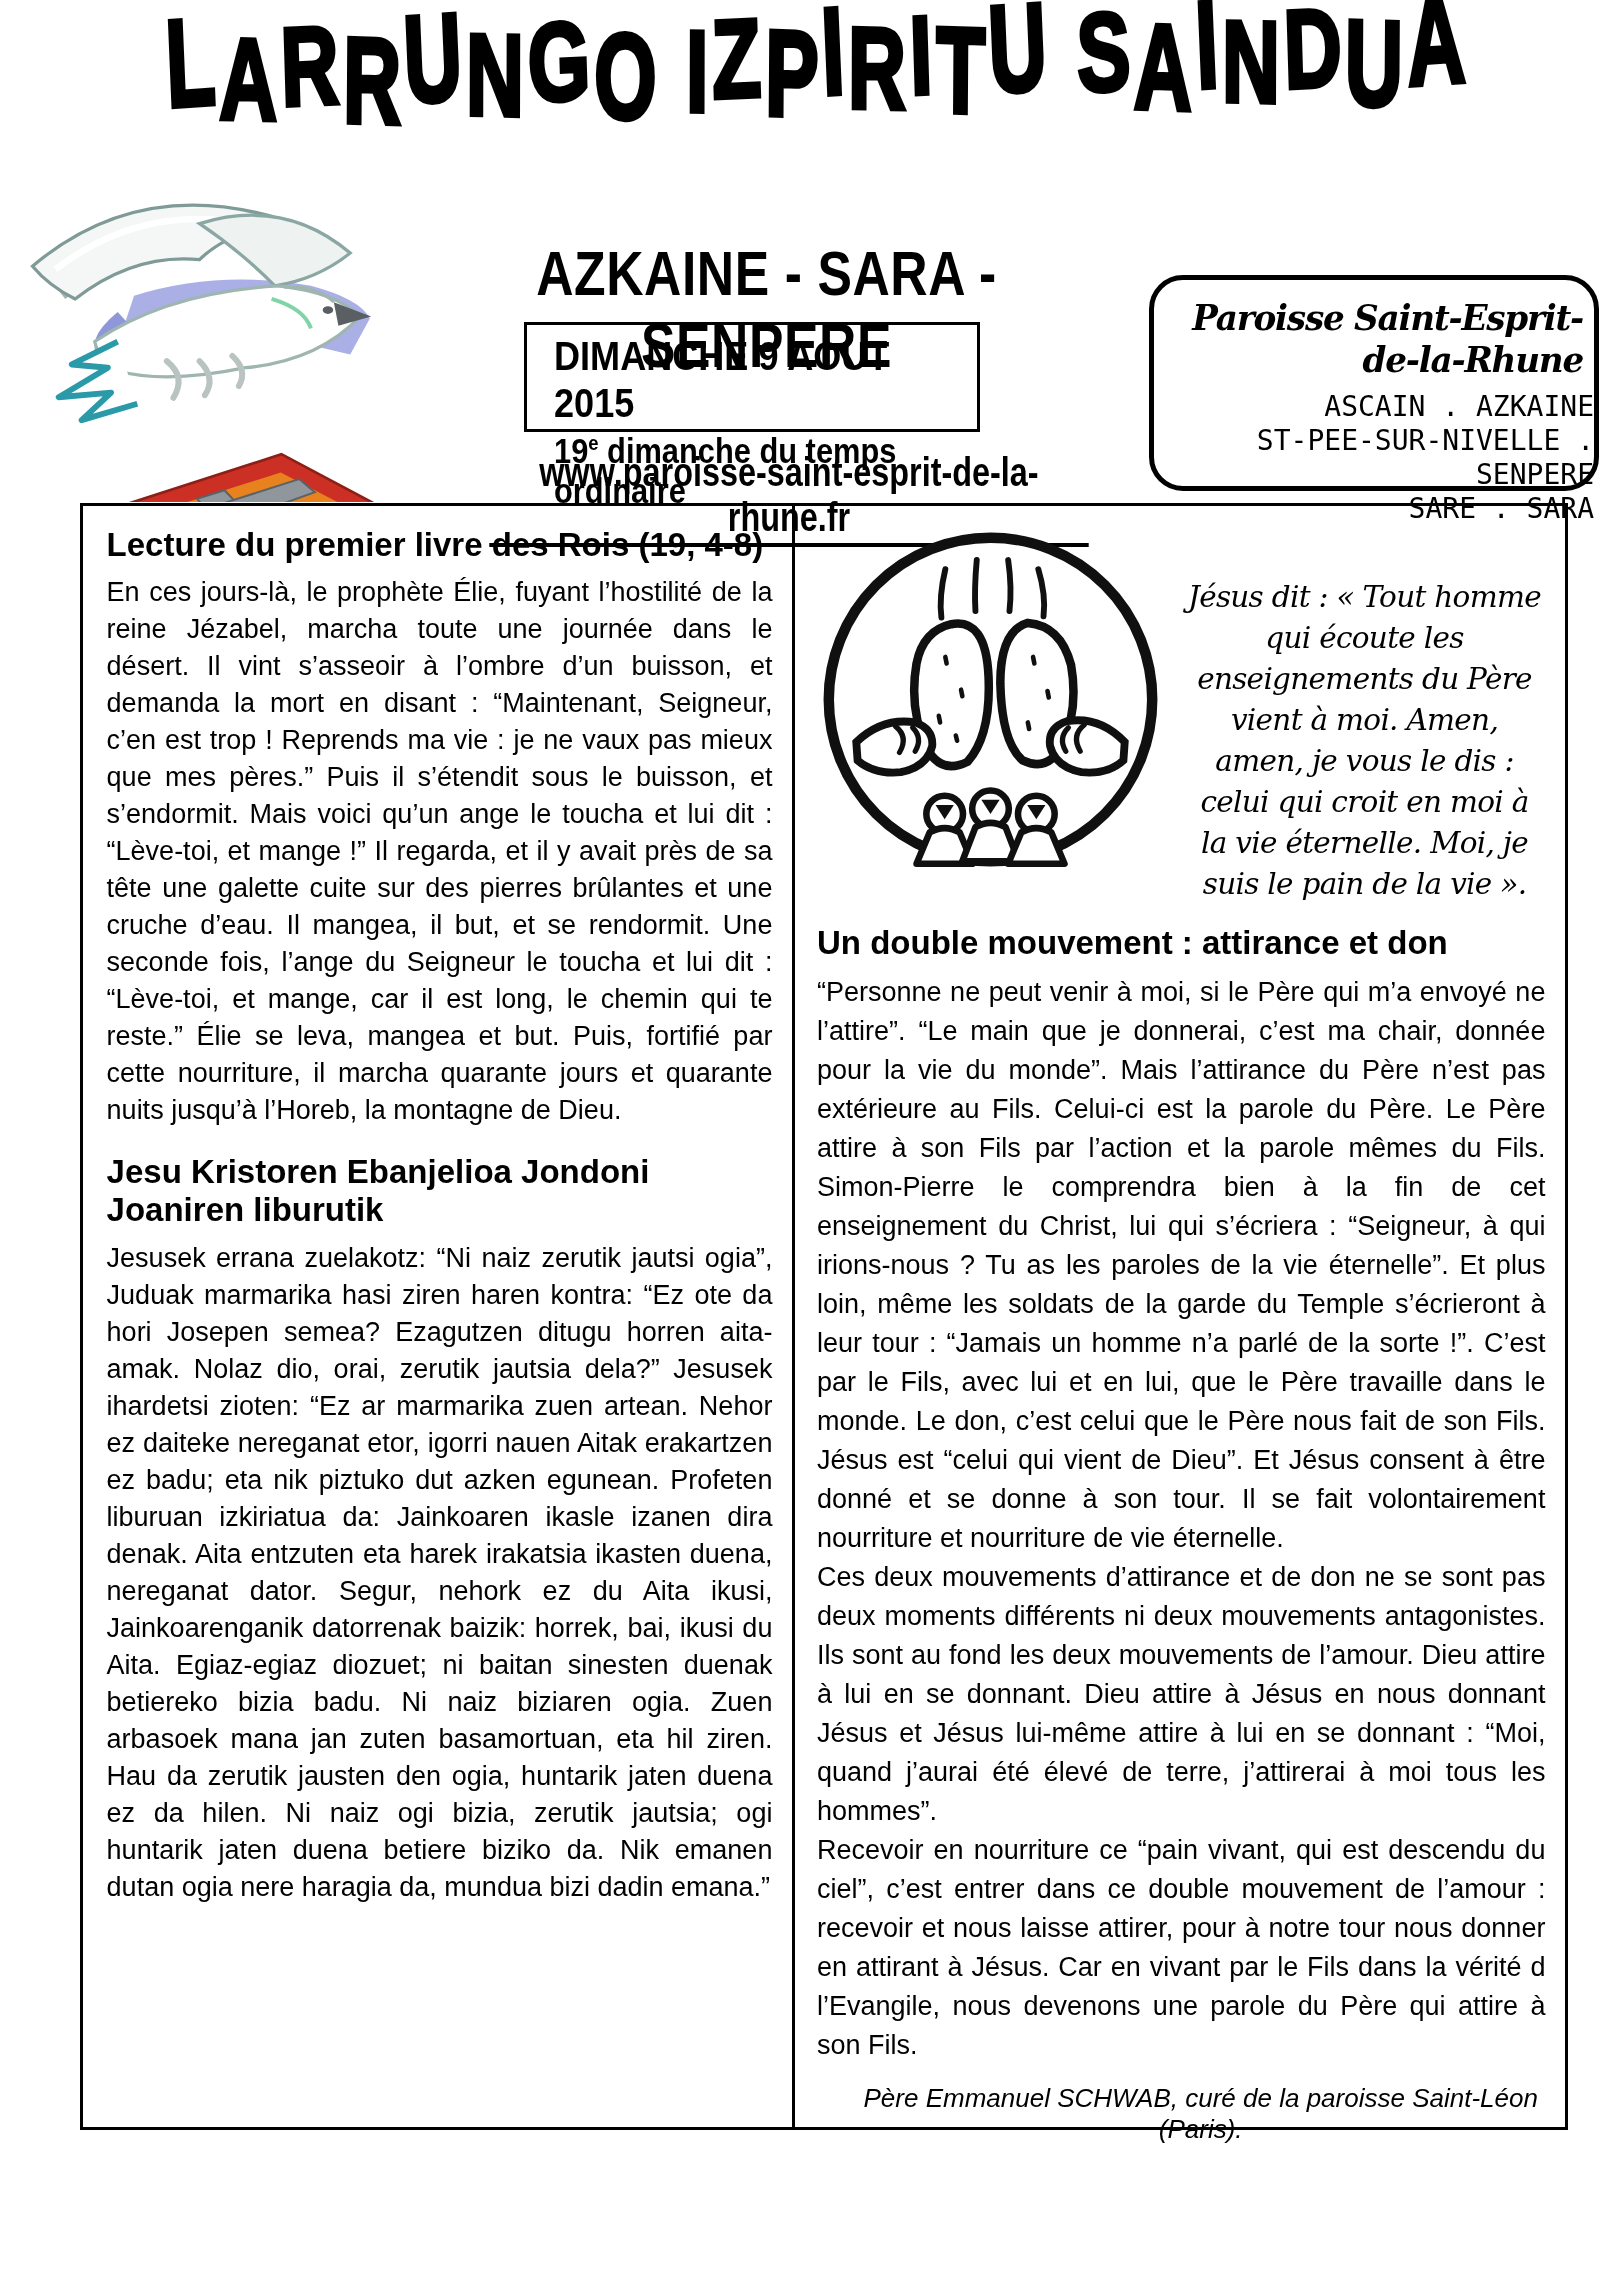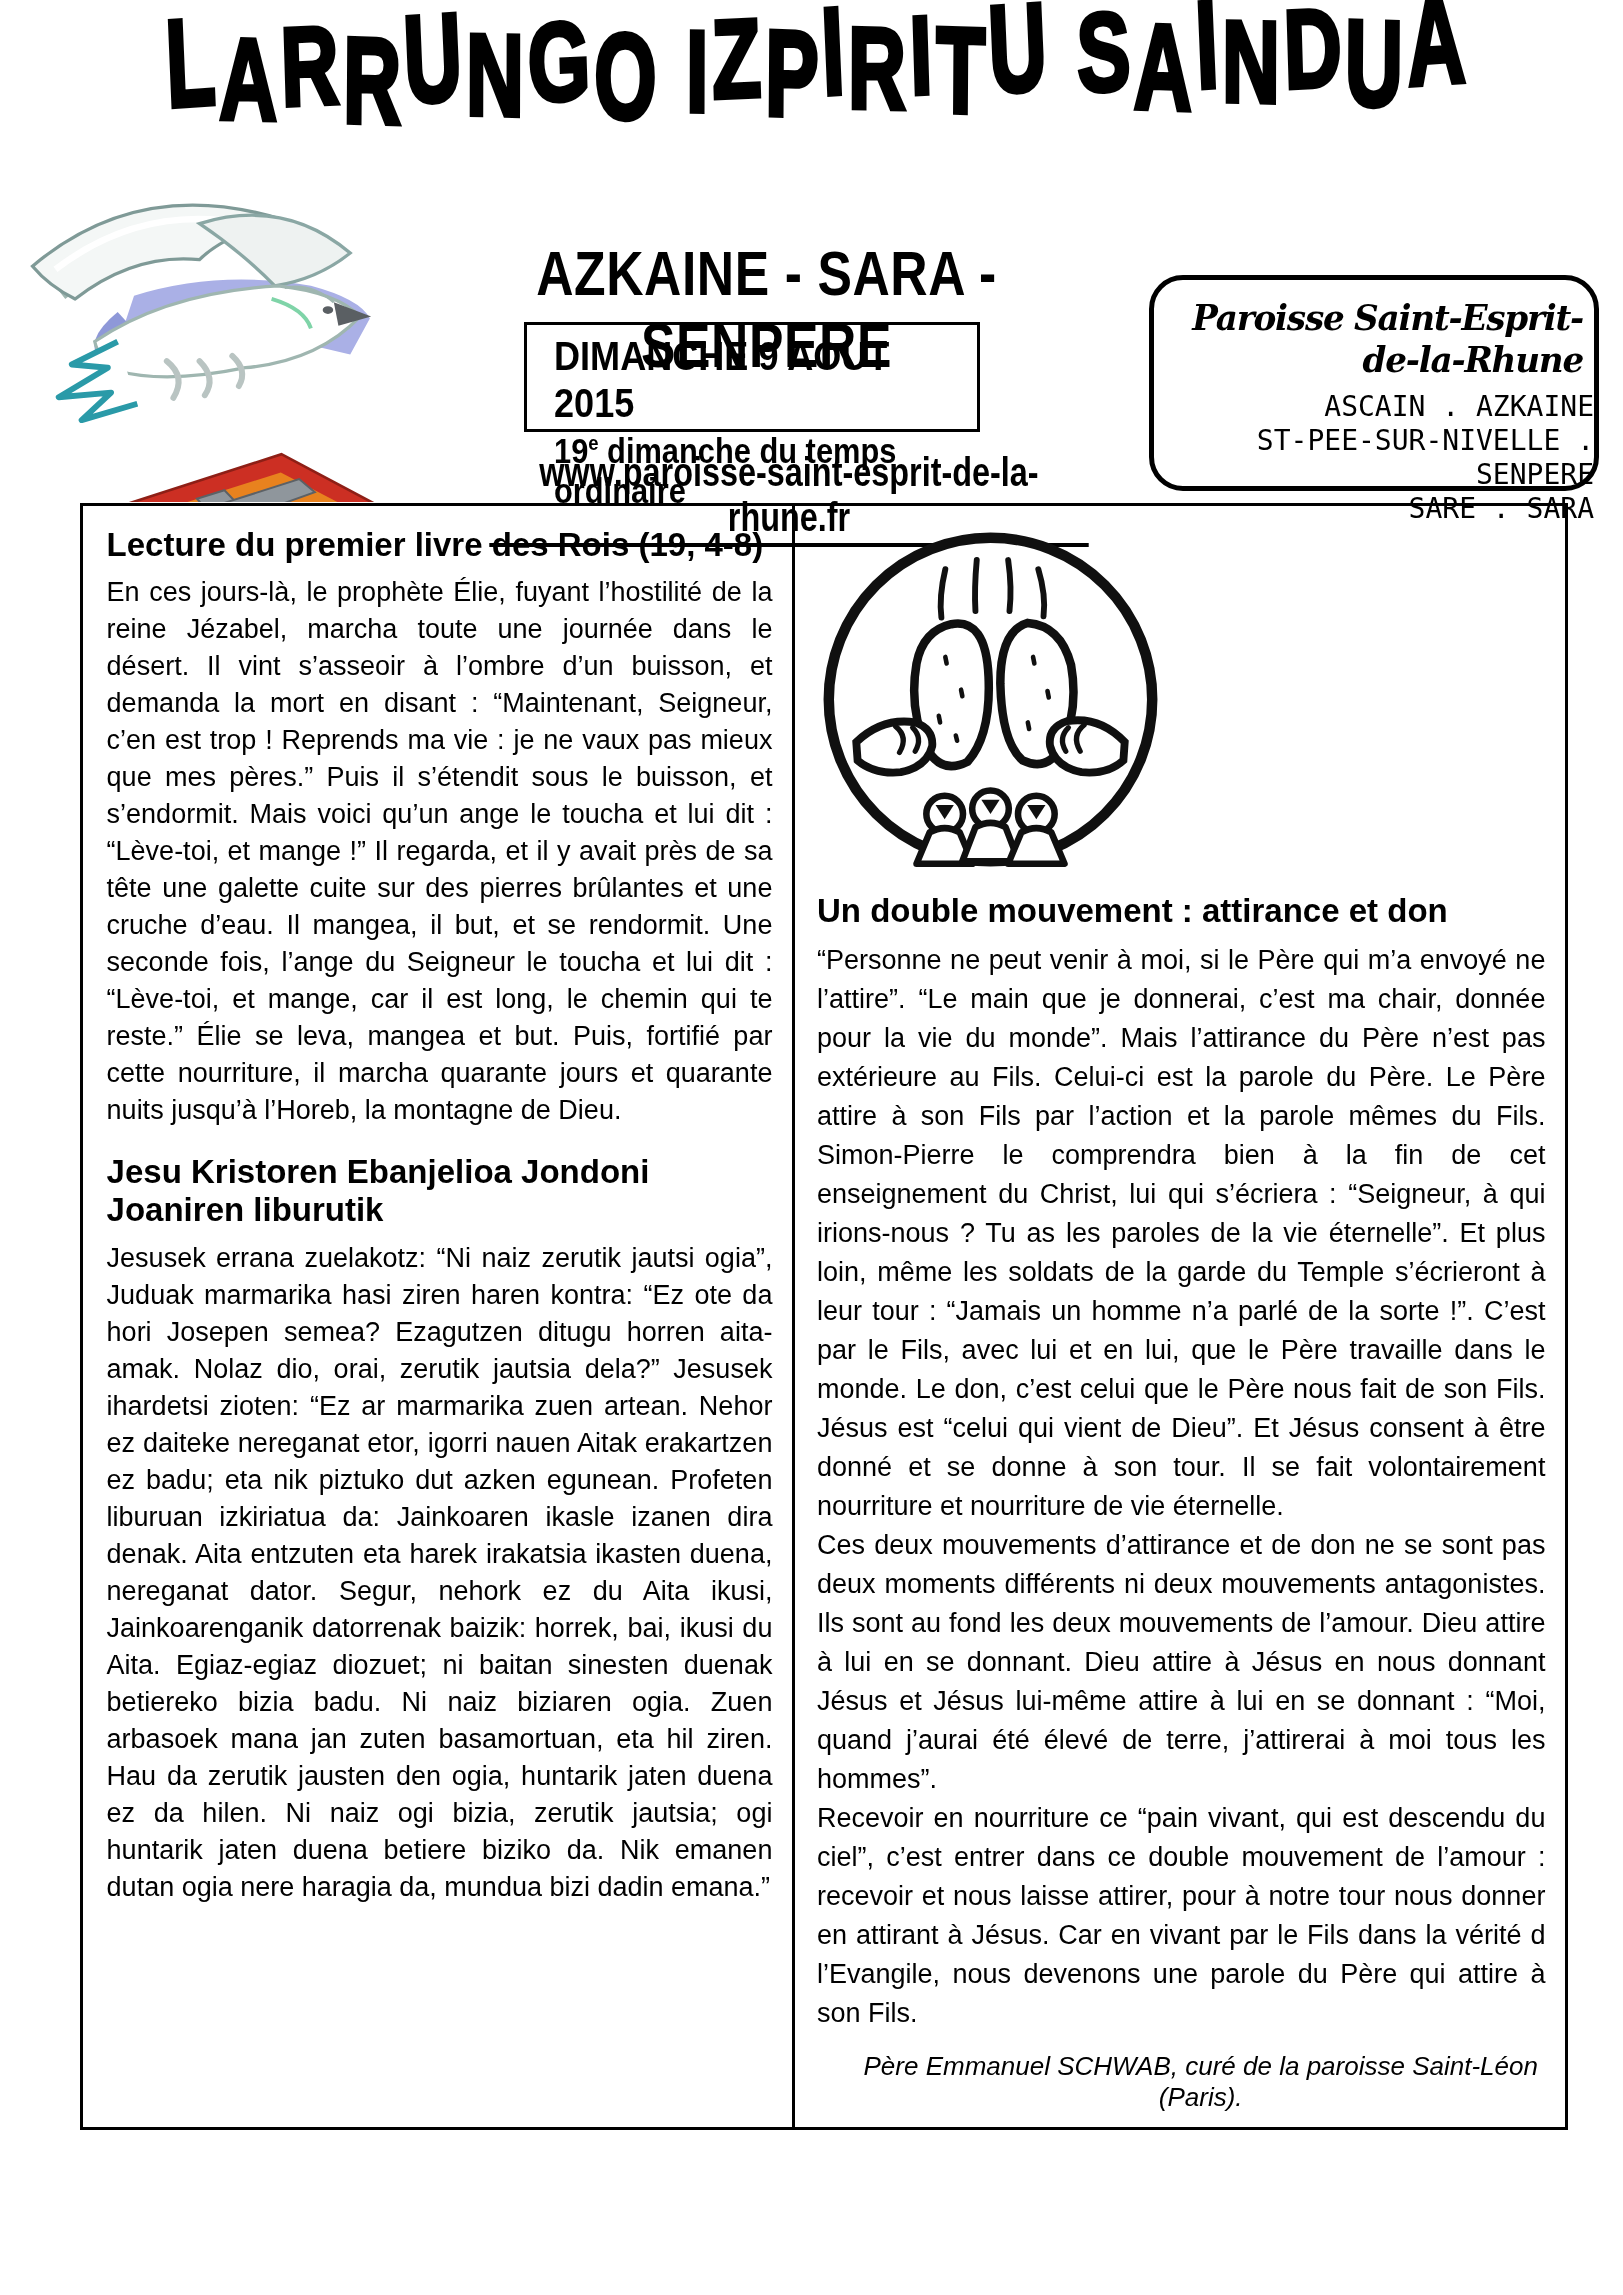--- a/index.html
+++ b/index.html
@@ -175,20 +175,21 @@
             <path d="M292 516 L312 468 Q335 455 358 468 L378 516 Z"></path>
           </g>
 
           <g fill="#101010">
             <path d="M181 426 L209 426 L195 448 Z"></path>
             <path d="M251 418 L279 418 L265 440 Z"></path>
             <path d="M321 426 L349 426 L335 448 Z"></path>
           </g>
         </svg>
 
+        <div class="quote">Jésus dit : « Tout homme qui écoute les enseignements du Père vient à moi. Amen, amen, je vous le dis : celui qui croit en moi à la vie éternelle. Moi, je suis le pain de la vie ».</div>
       </div>
 
       <h3 class="hd">Un double mouvement : attirance et don</h3>
       <p class="body">“Personne ne peut venir à moi, si le Père qui m’a envoyé ne l’attire”. “Le main que je donnerai, c’est ma chair, donnée pour la vie du monde”. Mais l’attirance du Père n’est pas extérieure au Fils. Celui-ci est la parole du Père. Le Père attire à son Fils par l’action et la parole mêmes du Fils. Simon-Pierre le comprendra bien à la fin de cet enseignement du Christ, lui qui s’écriera : “Seigneur, à qui irions-nous ? Tu as les paroles de la vie éternelle”. Et plus loin, même les soldats de la garde du Temple s’écrieront à leur tour : “Jamais un homme n’a parlé de la sorte !”. C’est par le Fils, avec lui et en lui, que le Père travaille dans le monde. Le don, c’est celui que le Père nous fait de son Fils. Jésus est “celui qui vient de Dieu”. Et Jésus consent à être donné et se donne à son tour. Il se fait volontairement nourriture et nourriture de vie éternelle.</p>
       <p class="body">Ces deux mouvements d’attirance et de don ne se sont pas deux moments différents ni deux mouvements antagonistes. Ils sont au fond les deux mouvements de l’amour. Dieu attire à lui en se donnant. Dieu attire à Jésus en nous donnant Jésus et Jésus lui-même attire à lui en se donnant : “Moi, quand j’aurai été élevé de terre, j’attirerai à moi tous les hommes”.</p>
       <p class="body">Recevoir en nourriture ce “pain vivant, qui est descendu du ciel”, c’est entrer dans ce double mouvement de l’amour : recevoir et nous laisse attirer, pour à notre tour nous donner en attirant à Jésus. Car en vivant par le Fils dans la vérité d l’Evangile, nous devenons une parole du Père qui attire à son Fils.</p>
       <div class="attribution">Père Emmanuel SCHWAB, curé de la paroisse Saint-Léon (Paris).</div>
     </div>
 
   </div>

